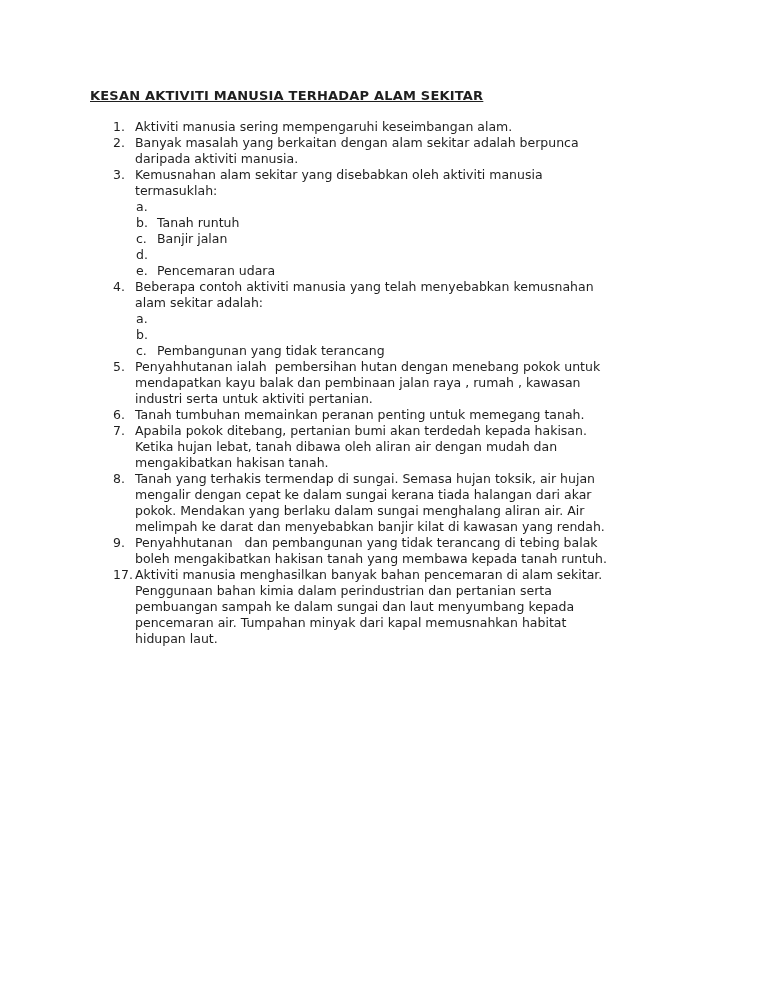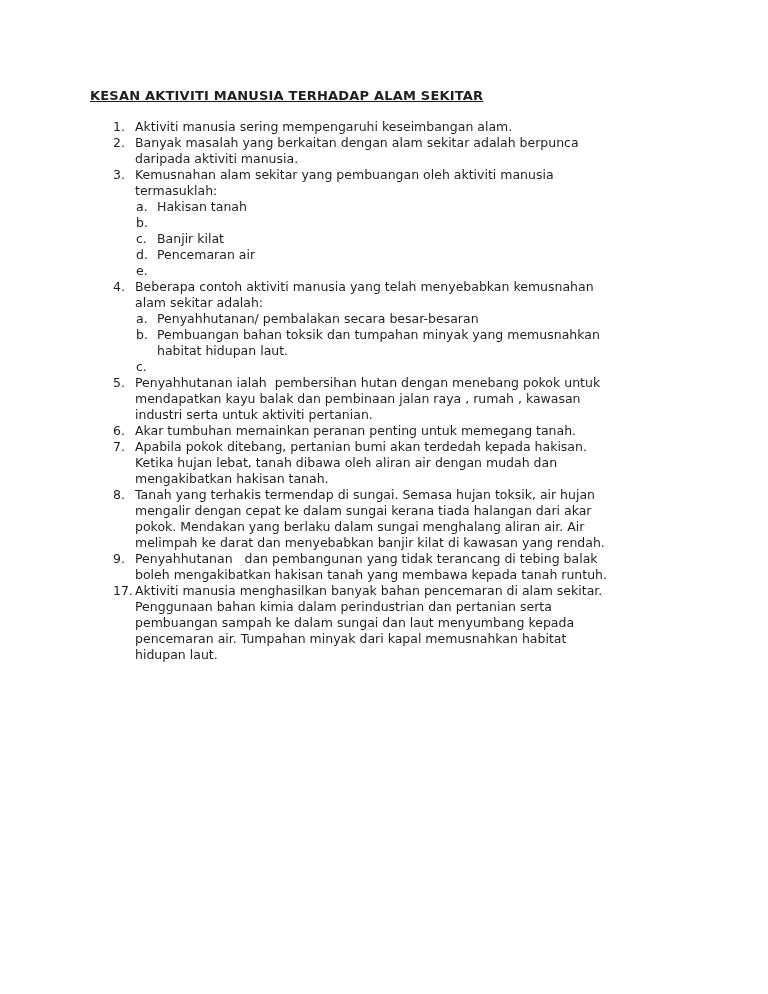--- a/index.html
+++ b/index.html
@@ -56,62 +56,61 @@
       <div class="item">
         <span class="num">1.</span>
         <span class="txt">Aktiviti manusia sering mempengaruhi keseimbangan alam.</span>
       </div>
       <div class="item">
         <span class="num">2.</span>
         <span class="txt">Banyak masalah yang berkaitan dengan alam sekitar adalah berpunca daripada aktiviti manusia.</span>
       </div>
       <div class="item">
         <span class="num">3.</span>
-        <span class="txt">Kemusnahan alam sekitar yang pembuangan oleh aktiviti manusia termasuklah:</span>
+        <span class="txt">Kemusnahan alam sekitar yang disebabkan oleh aktiviti manusia termasuklah:</span>
       </div>
       <div class="subitem">
         <span class="subnum">a.</span>
-        <span class="txt">Hakisan tanah</span>
       </div>
       <div class="subitem">
         <span class="subnum">b.</span>
+        <span class="txt">Tanah runtuh</span>
       </div>
       <div class="subitem">
         <span class="subnum">c.</span>
-        <span class="txt">Banjir kilat</span>
+        <span class="txt">Banjir jalan</span>
       </div>
       <div class="subitem">
         <span class="subnum">d.</span>
-        <span class="txt">Pencemaran air</span>
       </div>
       <div class="subitem">
         <span class="subnum">e.</span>
+        <span class="txt">Pencemaran udara</span>
       </div>
       <div class="item">
         <span class="num">4.</span>
         <span class="txt">Beberapa contoh aktiviti manusia yang telah menyebabkan kemusnahan alam sekitar adalah:</span>
       </div>
       <div class="subitem">
         <span class="subnum">a.</span>
-        <span class="txt">Penyahhutanan/ pembalakan secara besar-besaran</span>
       </div>
       <div class="subitem">
         <span class="subnum">b.</span>
-        <span class="txt">Pembuangan bahan toksik dan tumpahan minyak yang memusnahkan habitat hidupan laut.</span>
       </div>
       <div class="subitem">
         <span class="subnum">c.</span>
+        <span class="txt">Pembangunan yang tidak terancang</span>
       </div>
       <div class="item">
         <span class="num">5.</span>
         <span class="txt">Penyahhutanan ialah  pembersihan hutan dengan menebang pokok untuk mendapatkan kayu balak dan pembinaan jalan raya , rumah , kawasan industri serta untuk aktiviti pertanian.</span>
       </div>
       <div class="item">
         <span class="num">6.</span>
-        <span class="txt">Akar tumbuhan memainkan peranan penting untuk memegang tanah.</span>
+        <span class="txt">Tanah tumbuhan memainkan peranan penting untuk memegang tanah.</span>
       </div>
       <div class="item">
         <span class="num">7.</span>
         <span class="txt">Apabila pokok ditebang, pertanian bumi akan terdedah kepada hakisan. Ketika hujan lebat, tanah dibawa oleh aliran air dengan mudah dan mengakibatkan hakisan tanah.</span>
       </div>
       <div class="item">
         <span class="num">8.</span>
         <span class="txt">Tanah yang terhakis termendap di sungai. Semasa hujan toksik, air hujan mengalir dengan cepat ke dalam sungai kerana tiada halangan dari akar pokok. Mendakan yang berlaku dalam sungai menghalang aliran air. Air melimpah ke darat dan menyebabkan banjir kilat di kawasan yang rendah.</span>
       </div>
       <div class="item">

